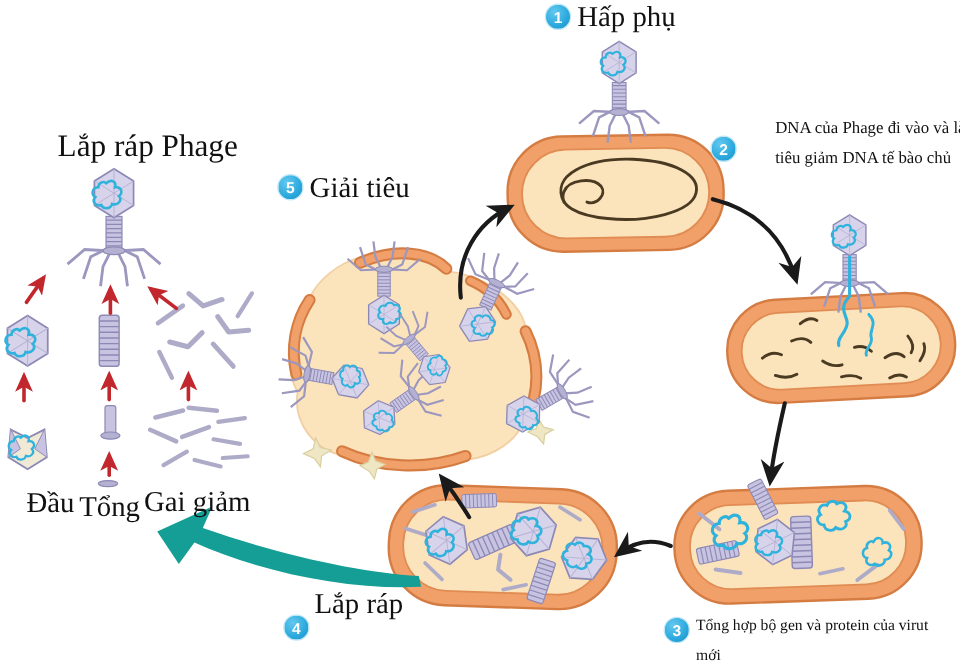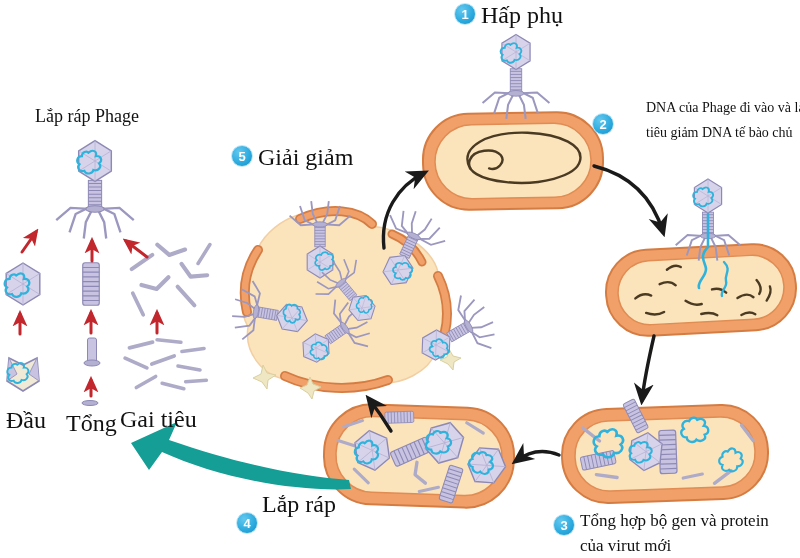--- a/index.html
+++ b/index.html
@@ -250,33 +250,33 @@
     <path class="blackline" d="M594,166 C634,176 654,202 663,232" marker-end="url(#mBlack)"></path>
     <path class="blackline" d="M654,336 C648,362 644,382 642,400" marker-end="url(#mBlack)"></path>
     <path class="blackline" d="M559,455 C542,448 528,452 516,461" marker-end="url(#mBlack)"></path>
     <path class="blackline" d="M391,431 C383,418 376,408 369,399" marker-end="url(#mBlack)"></path>
     <path class="blackline" d="M384,248 C380,213 398,186 424,173" marker-end="url(#mBlack)"></path>
   </g>
 
   <path class="tealfill" d="M131,443 L177,422 L169,440 C238,464 302,477 349,480 L351,489 C292,492 217,477 162,452 L149,470 Z" fill="#149e95"></path>
 </svg>
 
-  <div class="label" style="left:35px;top:106px;font-size:18px;text-align:right;">Lắp ráp Phage</div>
+  <div class="label" style="left:48px;top:106px;font-size:26px;text-align:right;">Lắp ráp Phage</div>
 
   <span class="badge" style="left:454px;top:3px;">1</span>
   <div class="label" style="left:481px;top:1px;">Hấp phụ</div>
 
   <span class="badge" style="left:592px;top:113px;">2</span>
   <div class="label wrap" style="left:646px;top:95px;width:182px;font-size:14px;line-height:25px;">DNA của Phage đi vào và làm tiêu giảm DNA tế bào chủ</div>
 
   <span class="badge" style="left:553px;top:514px;">3</span>
-  <div class="label wrap" style="left:580px;top:508px;width:196px;font-size:17px;line-height:25px;">Tổng hợp bộ gen và protein của virut mới</div>
+  <div class="label wrap" style="left:580px;top:508px;width:196px;font-size:13px;line-height:25px;">Tổng hợp bộ gen và protein của virut mới</div>
 
   <span class="badge" style="left:236px;top:512px;">4</span>
   <div class="label" style="left:262px;top:490px;">Lắp ráp</div>
 
   <span class="badge" style="left:231px;top:145px;">5</span>
-  <div class="label" style="left:258px;top:143px;">Giải giảm</div>
-
-  <div class="label" style="left:6px;top:406px;">Đầu</div>
+  <div class="label" style="left:258px;top:143px;">Giải tiêu</div>
+
+  <div class="label" style="left:22px;top:406px;">Đầu</div>
   <div class="label" style="left:66px;top:409px;">Tổng</div>
-  <div class="label" style="left:120px;top:405px;">Gai tiêu</div>
+  <div class="label" style="left:120px;top:405px;">Gai giảm</div>
 </div>
 
 </body></html>

